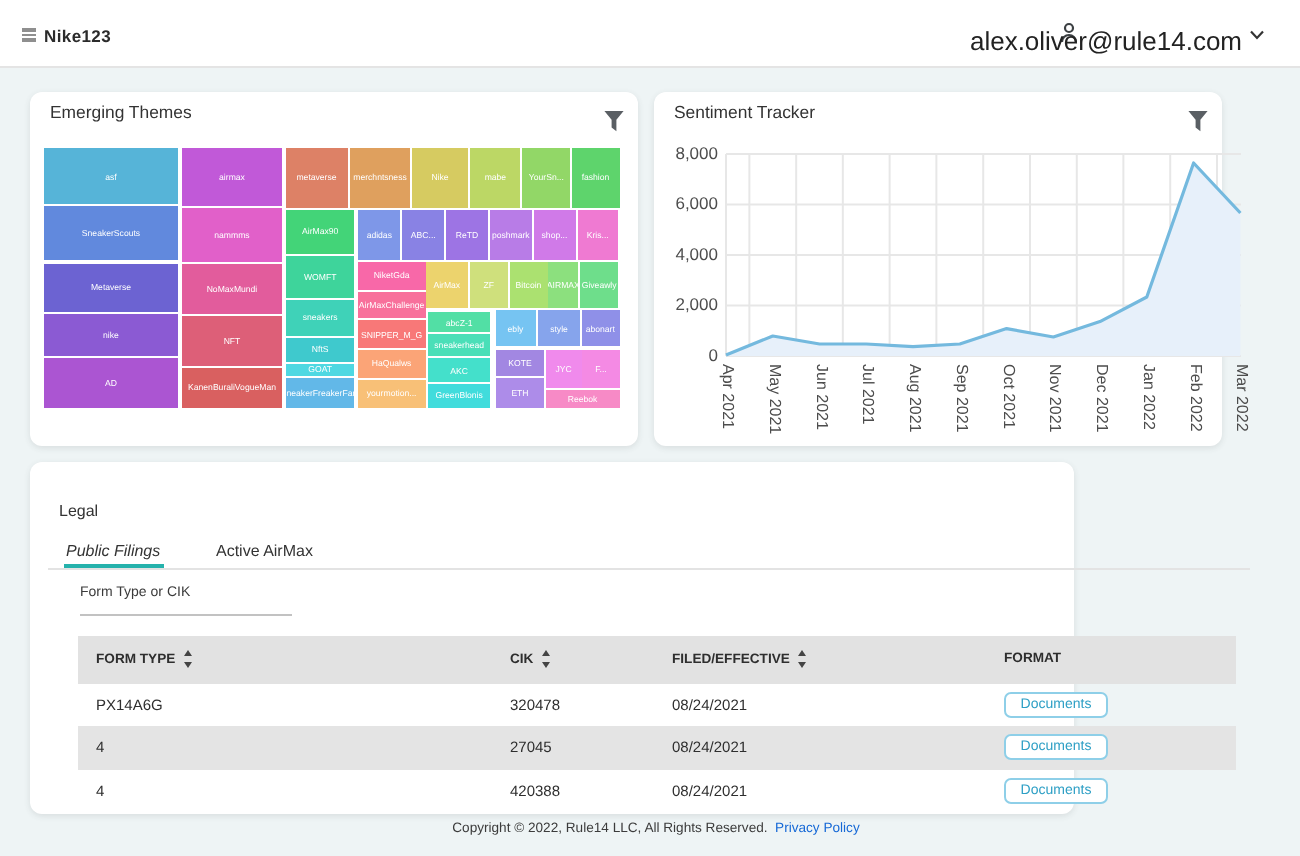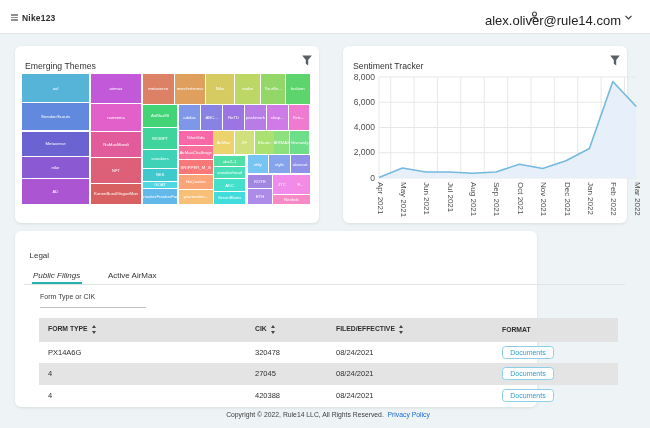--- a/index.html
+++ b/index.html
@@ -3,23 +3,23 @@
 <meta charset="utf-8">
 <style>
 * { margin:0; padding:0; box-sizing:border-box; }
 html,body { width:650px; height:428px; background:#eef4f5; font-family:"Liberation Sans",sans-serif; overflow:hidden; position:relative; }
 .topbar { position:absolute; left:0; top:0; width:650px; height:34px; background:#fff; border-bottom:1px solid #e4e4e4; }
 .burger { position:absolute; left:11px; top:14px; width:7px; height:7px; }
 .burger div { height:1.7px; background:#8f8f8f; margin-bottom:0.9px; }
 .brand { position:absolute; left:22px; top:13px; font-size:8.5px; font-weight:bold; color:#2b2b2b; letter-spacing:0.2px; }
 .email { position:absolute; right:29px; top:13px; font-size:13px; color:#222; }
 .card { position:absolute; background:#fff; border-radius:6px; box-shadow:0 1px 3px rgba(60,64,67,.12); }
-.card-title { position:absolute; left:10px; top:4.5px; font-size:8.7px; font-weight:500; color:#333;margin-top:10px; }
+.card-title { position:absolute; left:10px; top:4.5px; font-size:8.7px; font-weight:500; color:#333; }
 #card1 { left:15px; top:46px; width:304px; height:177px; }
-#card2 { left:343px; top:46px; width:284px; height:177px; }
+#card2 { left:327px; top:46px; width:284px; height:177px; }
 #card3 { left:15px; top:231px; width:522px; height:175.5px; }
 .tm { position:absolute; left:7px; top:28px; width:288px; height:131px; }
 .tm div { position:absolute; display:flex; align-items:center; justify-content:center; color:#fff; font-size:4.3px; overflow:hidden; white-space:nowrap; }
 .legal-title { position:absolute; left:14.5px; top:20px; font-size:8px; color:#333; }
 .tab1 { position:absolute; left:18px; top:40px; font-size:8px; color:#333;font-style:italic; }
 .tab2 { position:absolute; left:93px; top:40px; font-size:8px; color:#333; }
 .tabline { position:absolute; left:9px; top:52.5px; width:601px; height:1px; background:#e3e3e3; }
 .tabind { position:absolute; left:17px; top:51px; width:50px; height:2px; background:#25b2ac; }
 .flabel { position:absolute; left:25px; top:62px; font-size:7px; color:#3a3a3a; }
 .fline { position:absolute; left:25px; top:75.5px; width:106px; height:1px; background:#c2c2c2; }

